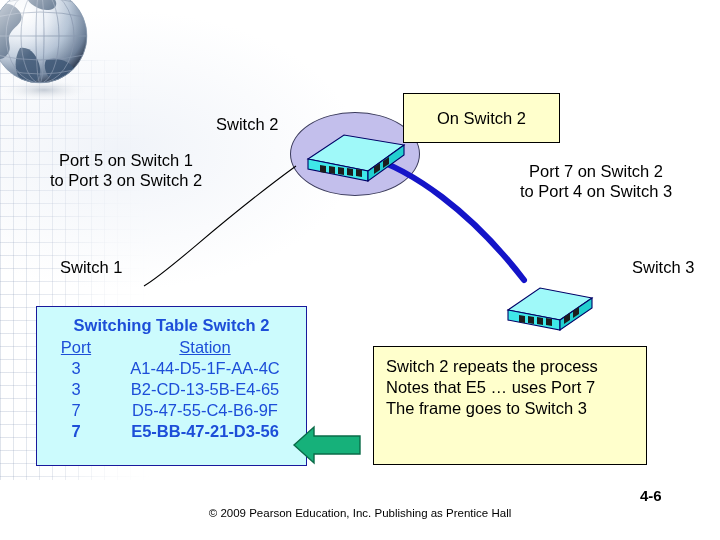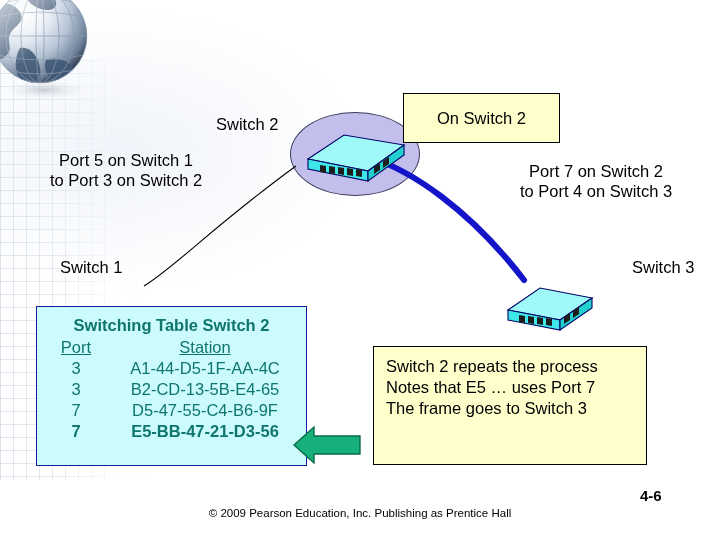--- a/index.html
+++ b/index.html
@@ -114,21 +114,21 @@
   #callout-process .line { display: block; white-space: nowrap; }
 
   
   #switching-table {
     position: absolute;
     left: 36px; top: 306px;
     width: 271px; height: 160px;
     background: #ccfbfd;
     border: 1.5px solid #19199c;
     box-sizing: border-box;
-    color: #0f766e;
+    color: #1d4ed8;
   }
   #switching-table .tbl-title {
     text-align: center;
     font-size: 16.5px;
     font-weight: bold;
     margin-top: 9px;
   }
   #switching-table table {
     border-collapse: collapse;
     margin: 2px 0 0 2px;

